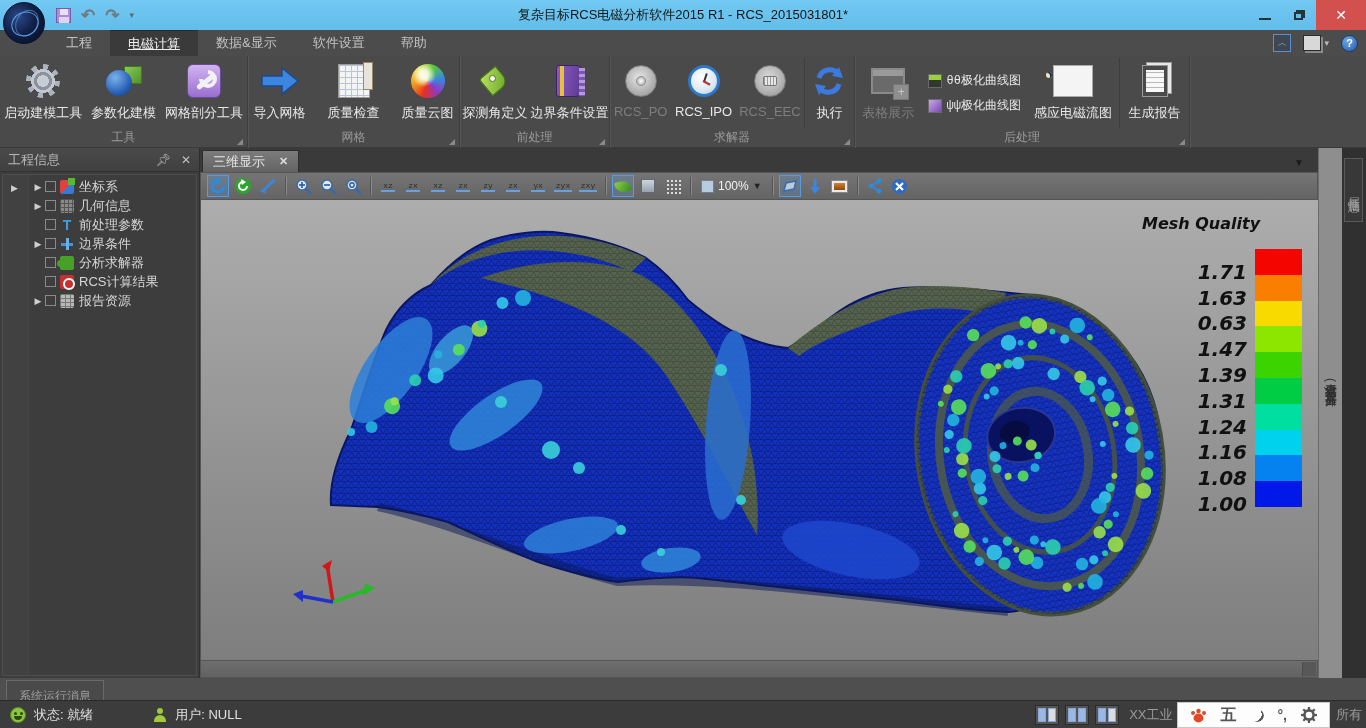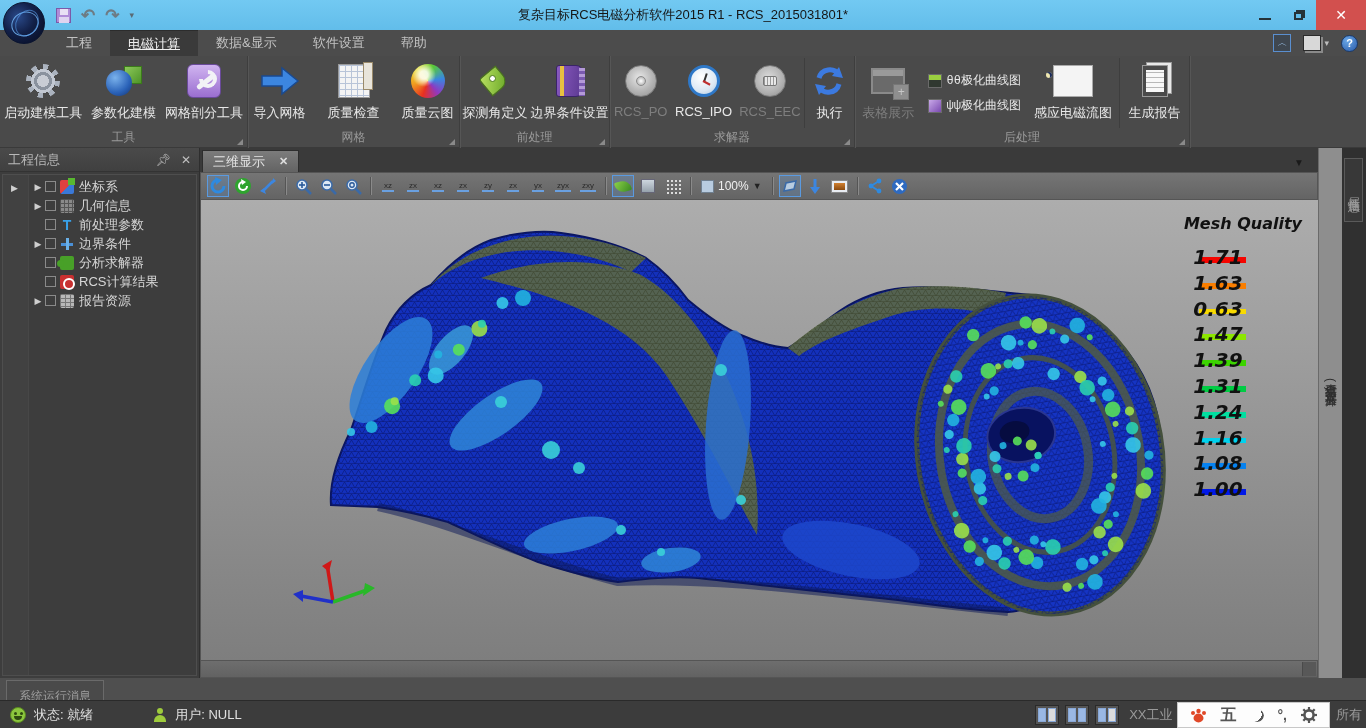--- a/index.html
+++ b/index.html
@@ -169,40 +169,40 @@
   
   .center { width:1118px; display:flex; flex-direction:column; background:#3a3a3a; }
   .vtabs { height:24px; background:#3a3a3a; display:flex; align-items:flex-end; position:relative; }
   .vtab { height:22px; margin-left:2px; padding:0 10px; background:linear-gradient(#7c7c7c,#636363);
     color:#e4e4e4; font-size:13px; display:flex; align-items:center; gap:14px; border:1px solid #2e2e2e; border-bottom:none; }
   .vtab .x { font-size:11px; color:#ddd; font-weight:bold; }
   .vtabs .tabdrop { position:absolute; right:14px; bottom:4px; color:#1a1a1a; font-size:10px; }
   .vtoolbar { height:28px; background:linear-gradient(#757575,#646464); border:1px solid #555;
     display:flex; align-items:center; padding:0 6px; gap:3px; }
   .tbtn2 { height:22px; min-width:22px; display:flex; align-items:center; justify-content:center;
-    border:1px solid transparent; color:#e8e8e8; }
+    border:1px solid transparent; color:#e8e8e8;font-family:Liberation Mono, monospace; }
   .tbtn2.sel { border:1px solid #5a9ae0; background:rgba(90,150,220,.25); }
   .tsep { width:1px; height:18px; background:#555; box-shadow:1px 0 0 #8a8a8a; margin:0 3px; }
   .viewbtn { font-size:8px; color:#2a2a2a; letter-spacing:0; padding:0 2px; border-bottom:2px solid #6aa0e0; line-height:9px; }
   .zoomsel { display:flex; align-items:center; gap:4px; color:#f0f0f0; font-size:12px; padding:0 4px; }
   .zoomsel .sq { width:13px; height:13px; background:#b8cce0; border:1px solid #708090; }
   .zoomsel .dd { font-size:9px; color:#222; }
   .leaf { width:16px; height:11px; border-radius:2px 10px 2px 10px; background:linear-gradient(135deg,#8ad048,#3a8a20); transform:rotate(-15deg); }
   .graysq { width:14px; height:14px; background:linear-gradient(#cdd6de,#96a2ac); border:1px solid #667; }
   .dotgrid { width:15px; height:15px; background-image:radial-gradient(#dcdcdc 1px, transparent 1px); background-size:4px 4px; }
   .folder { position:relative; width:17px; height:13px; background:#e8ecf2; border:1px solid #888; }
   .folder:before { content:""; position:absolute; left:2px; top:2px; right:2px; bottom:2px; background:linear-gradient(#d08030,#8a4a10); }
 
   .viewport { position:relative; flex:1; background:linear-gradient(#adadad,#7e7e7e); overflow:hidden; border-left:1px solid #555; }
 
   
   .legend { position:absolute; right:16px; top:14px; width:160px; }
   .legend-title { font-family:"DejaVu Sans", sans-serif; font-style:italic; font-weight:bold;
-    font-size:16px; color:#111; text-align:right; margin-bottom:4px; }
-  .lrow { display:flex; align-items:center; justify-content:flex-end; height:25.8px;flex-direction:column; }
+    font-size:16px; color:#111; text-align:left; margin-bottom:16px; }
+  .lrow { display:flex; align-items:center; justify-content:flex-end; height:25.8px; }
   .lval { font-family:"DejaVu Sans", sans-serif; font-style:italic; font-weight:bold; font-size:20px;
     color:#111; margin-right:8px; line-height:1; transform:translateY(10px); }
   .lband { width:47px; height:25.8px; }
 
   .hscroll { height:18px; background:linear-gradient(#6e6e6e,#626262); border:1px solid #555;
     position:relative; }
   .hscroll .endcap { position:absolute; right:1px; top:1px; bottom:1px; width:14px; background:#585858; border-left:1px solid #4a4a4a; }
 
   
   .strip1 { width:24px; background:#8e8e8e; border-left:1px solid #6a6a6a; position:relative; }

